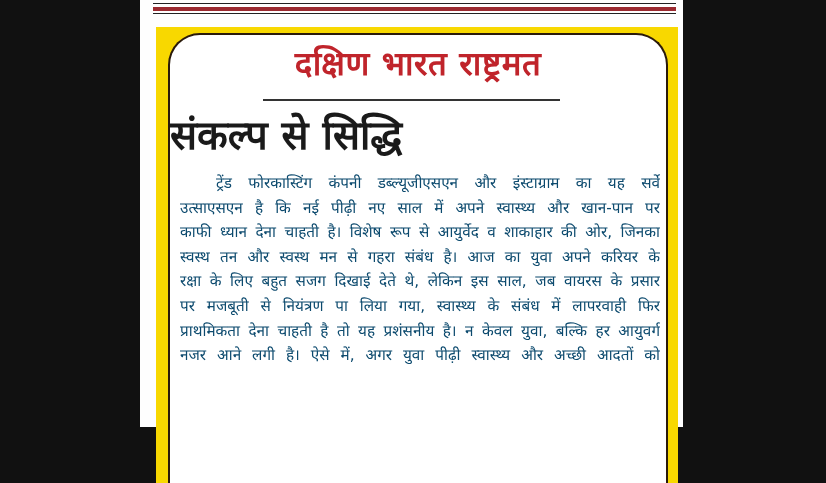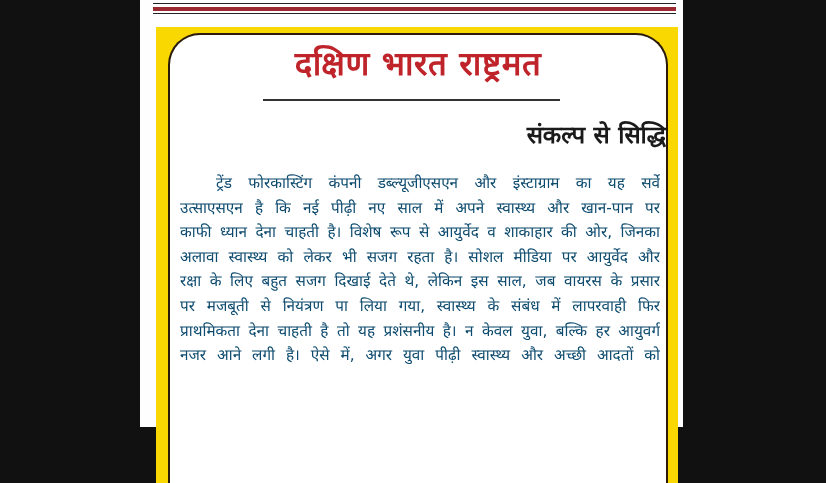--- a/index.html
+++ b/index.html
@@ -4,21 +4,21 @@
 <style>
   html, body { margin:0; padding:0; }
   body { width:826px; height:483px; background:#111111; position:relative; overflow:hidden; font-family:"DejaVu Sans", sans-serif; }
   .page { position:absolute; left:140px; top:0; width:543px; height:427px; background:#fefefe; }
   .rule-thin { position:absolute; left:13px; width:523px; height:1px; background:#222; }
   .rule-thick { position:absolute; left:13px; width:523px; height:4px; background:#9b2a30; }
   .yellow { position:absolute; left:16px; top:27px; width:522px; height:470px; background:#f8d800; }
   .card { position:absolute; left:12px; top:6px; width:496px; height:470px; background:#fff; border:2.5px solid #2a1a0a; border-radius:32px 32px 0 0; border-bottom:none; }
   .masthead { position:absolute; left:0; right:0; top:8px; text-align:center; color:#c0242b; font-weight:bold; font-size:33px; letter-spacing:0.5px; line-height:42px; font-family:"DejaVu Sans", sans-serif; }
   .mast-rule { position:absolute; left:93px; width:297px; top:64px; height:1.5px; background:#333; }
-  .headline { position:absolute; left:0; right:0; top:72px; text-align:right; color:#1a1a1a; font-weight:bold; font-size:24px; line-height:56px; font-family:"DejaVu Sans", sans-serif; }
+  .headline { position:absolute; left:0; right:0; top:72px; text-align:left; color:#1a1a1a; font-weight:bold; font-size:40px; line-height:56px; font-family:"DejaVu Sans", sans-serif; }
   .body-text { position:absolute; left:10px; right:6px; top:136px; font-size:15.3px; line-height:24.6px; color:#0c4a6e; text-align:justify; font-family:"DejaVu Sans", sans-serif; }
   .body-text .line { display:block; white-space:nowrap; overflow:hidden; text-align:justify; text-align-last:justify; }
   .body-text .line.indent { text-indent:36px; }
 </style>
 </head>
 <body>
 
 <div class="page">
   <div class="rule-thin" style="top:3px"></div>
   <div class="rule-thick" style="top:7px"></div>
@@ -26,21 +26,21 @@
 
   <div class="yellow">
     <div class="card">
       <div class="masthead">दक्षिण भारत राष्ट्रमत</div>
       <div class="mast-rule"></div>
       <div class="headline">संकल्प से सिद्धि</div>
       <div class="body-text">
         <span class="line indent">ट्रेंड फोरकास्टिंग कंपनी डब्ल्यूजीएसएन और इंस्टाग्राम का यह सर्वे</span>
         <span class="line">उत्साएसएन है कि नई पीढ़ी नए साल में अपने स्वास्थ्य और खान-पान पर</span>
         <span class="line">काफी ध्यान देना चाहती है। विशेष रूप से आयुर्वेद व शाकाहार की ओर, जिनका</span>
-        <span class="line">अलावा स्वास्थ्य को लेकर भी सजग रहता है। सोशल मीडिया पर आयुर्वेद और</span>
+        <span class="line">स्वस्थ तन और स्वस्थ मन से गहरा संबंध है। आज का युवा अपने करियर के</span>
         <span class="line">रक्षा के लिए बहुत सजग दिखाई देते थे, लेकिन इस साल, जब वायरस के प्रसार</span>
         <span class="line">पर मजबूती से नियंत्रण पा लिया गया, स्वास्थ्य के संबंध में लापरवाही फिर</span>
         <span class="line">प्राथमिकता देना चाहती है तो यह प्रशंसनीय है। न केवल युवा, बल्कि हर आयुवर्ग</span>
         <span class="line">नजर आने लगी है। ऐसे में, अगर युवा पीढ़ी स्वास्थ्य और अच्छी आदतों को</span>
       </div>
     </div>
   </div>
 </div>
 
 </body></html>

